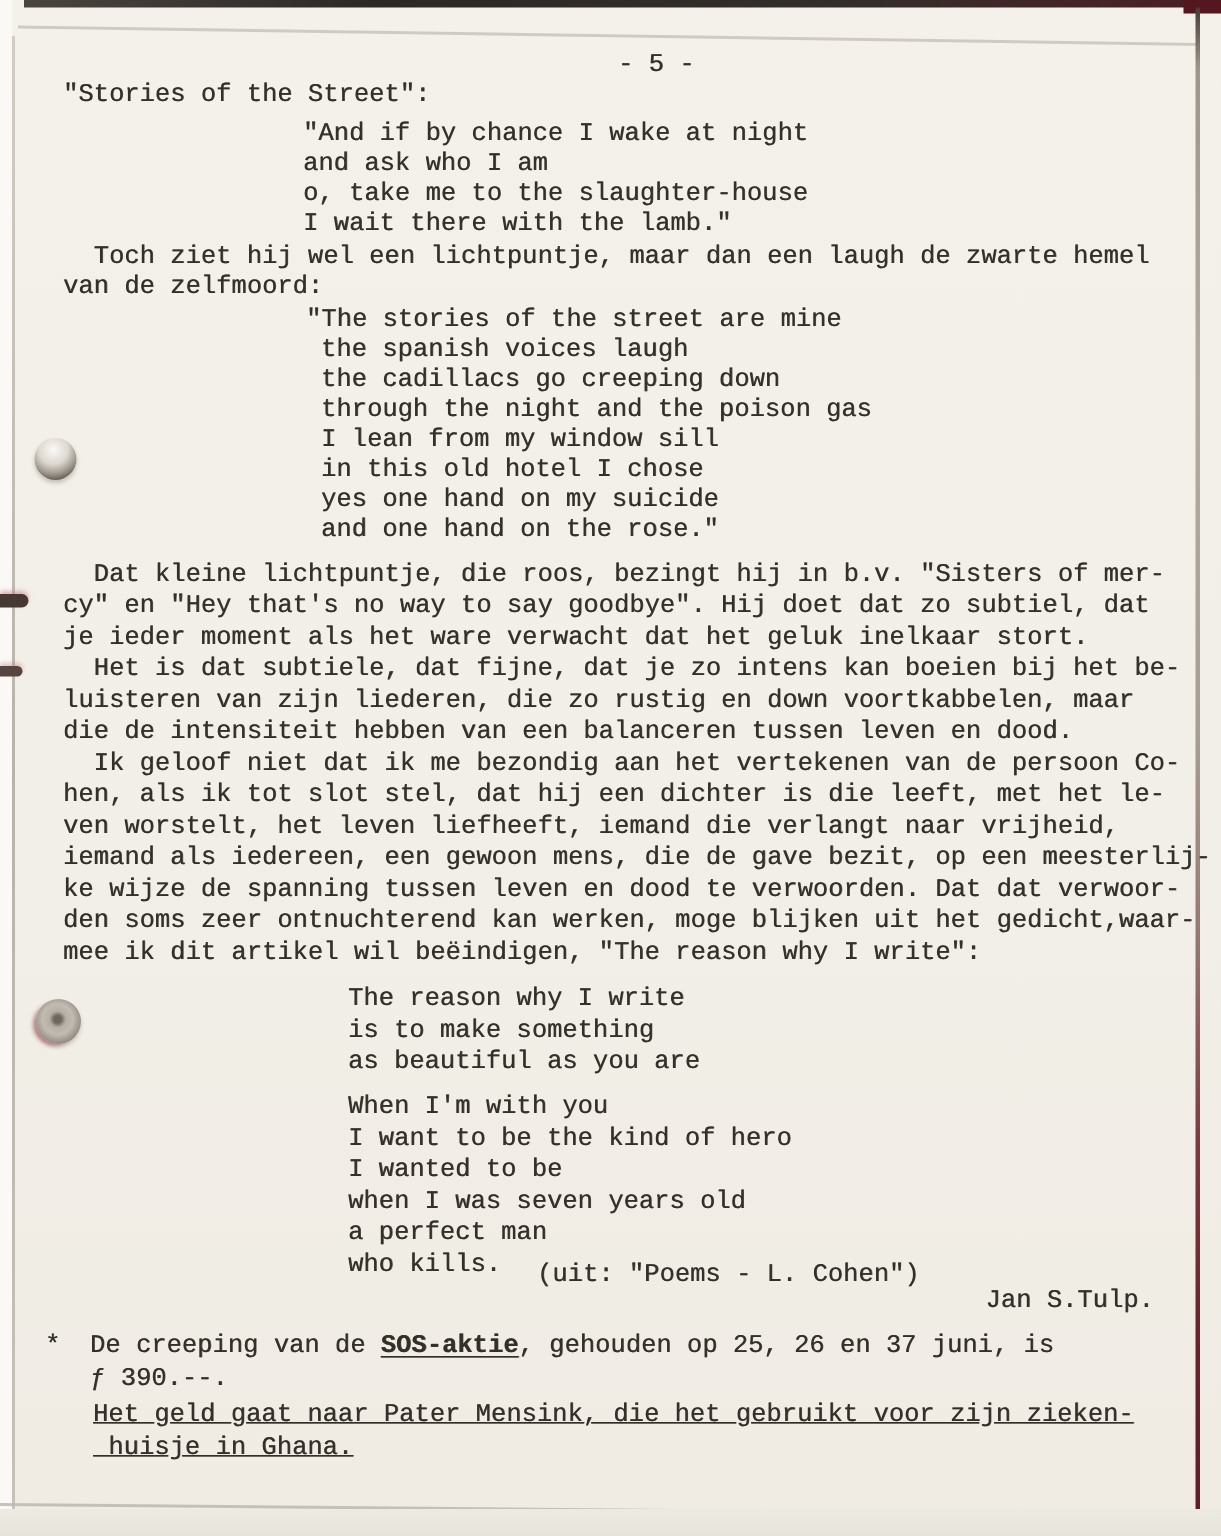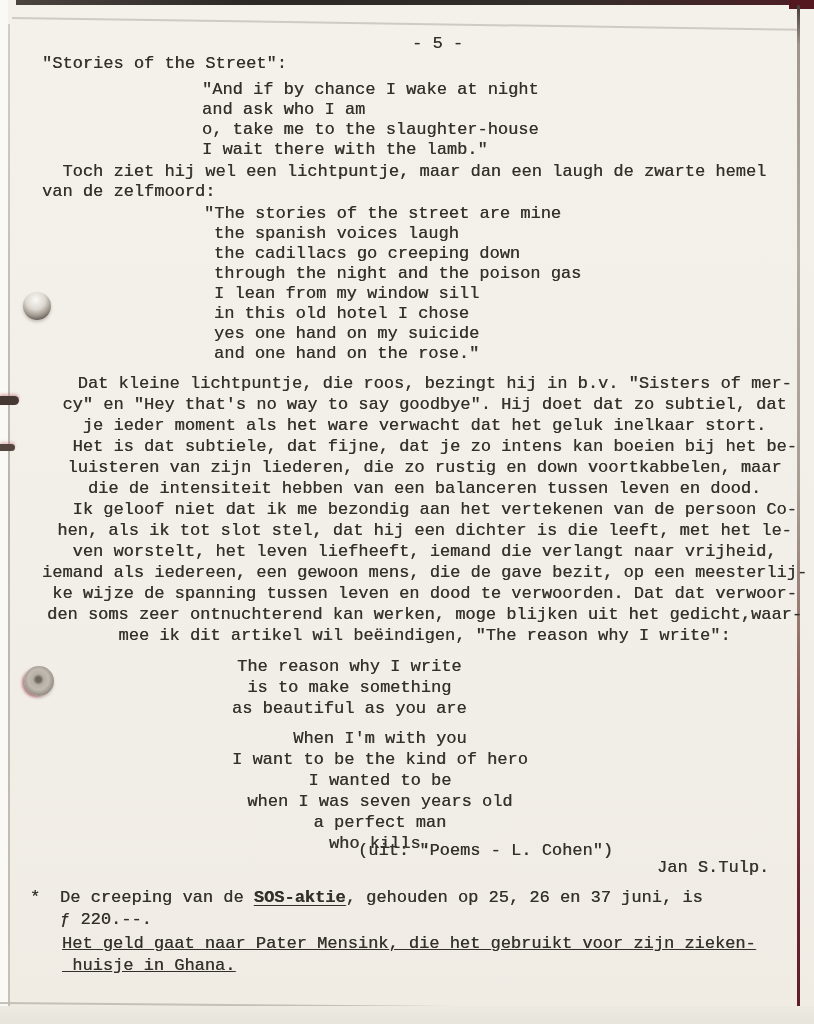--- a/index.html
+++ b/index.html
@@ -43,21 +43,21 @@
     background:#bdb8ae; transform:rotate(0.5deg); transform-origin:left top; opacity:.85; }
   .bottom-strip { position:absolute; left:0; top:1006px; width:814px; height:18px;
     background:linear-gradient(180deg,#edeae2,#e7e4db); }
   
   .txt {
     position:absolute; white-space:pre;
     font-family:"Liberation Mono","DejaVu Sans Mono",monospace;
     font-size:17px; line-height:20px; color:#33302a;
     text-shadow:0.35px 0 0 rgba(51,48,42,.75);
   }
-  .lh21 { line-height:21px;text-align:center; }
+  .lh21 { line-height:21px; }
   .lh22 { line-height:22px;text-decoration:underline; }
   .hang { text-indent:-10px; }
   .ul { text-decoration:underline; text-underline-offset:3px;font-weight:bold; }
 </style>
 </head>
 <body>
 
 <div class="sheet">
 
   <div class="left-margin"></div>
@@ -121,18 +121,18 @@
 who kills.</div>
 
   <div class="txt" style="left:358px;top:841px">(uit: "Poems - L. Cohen")</div>
 
   <div class="txt" style="left:657px;top:858px">Jan S.Tulp.</div>
 
   <div class="txt" style="left:30px;top:888px">*</div>
 
   <div class="txt" style="left:60px;top:888px"><span>De creeping van de </span><span class="ul">SOS-aktie</span><span>, gehouden op 25, 26 en 37 juni, is</span></div>
 
-  <div class="txt" style="left:60px;top:910px">ƒ 220.--.</div>
+  <div class="txt" style="left:60px;top:910px">ƒ 390.--.</div>
 
   <div class="txt lh22" style="left:62px;top:933px">Het geld gaat naar Pater Mensink, die het gebruikt voor zijn zieken-
  huisje in Ghana.</div>
 
 </div>
 
 </body></html>

